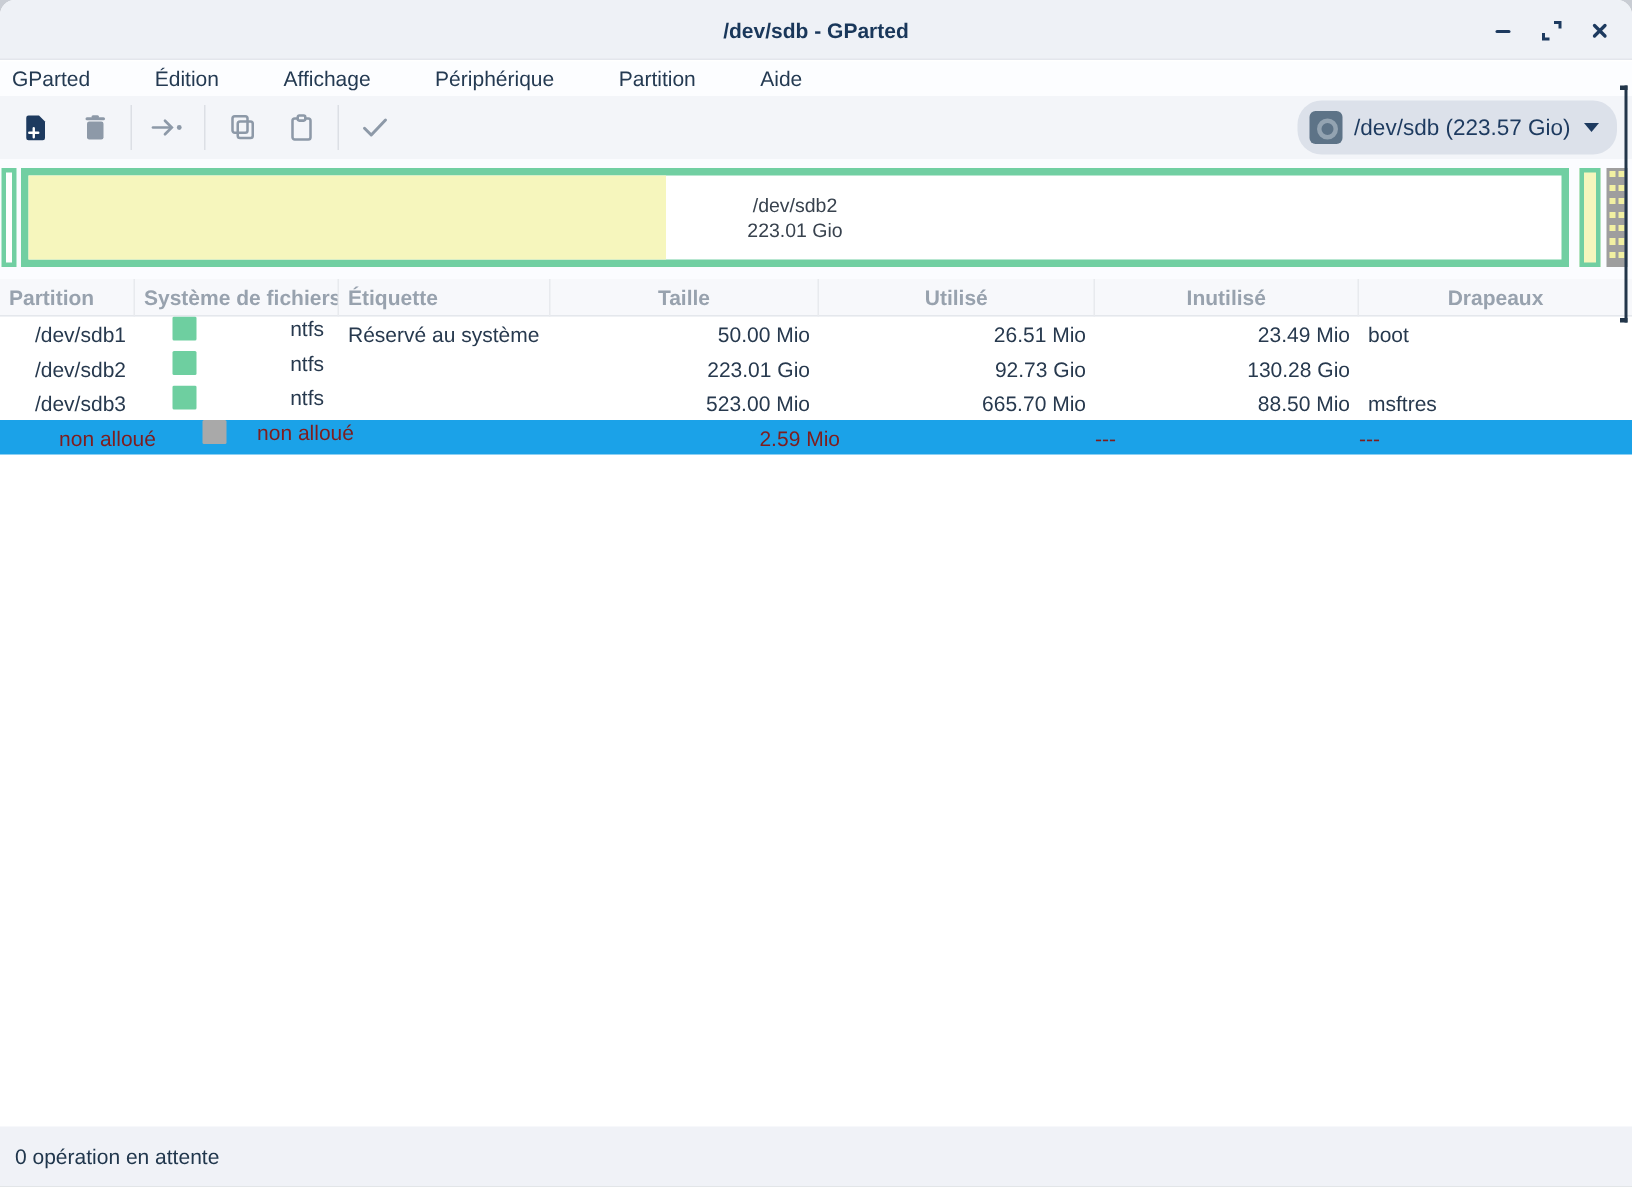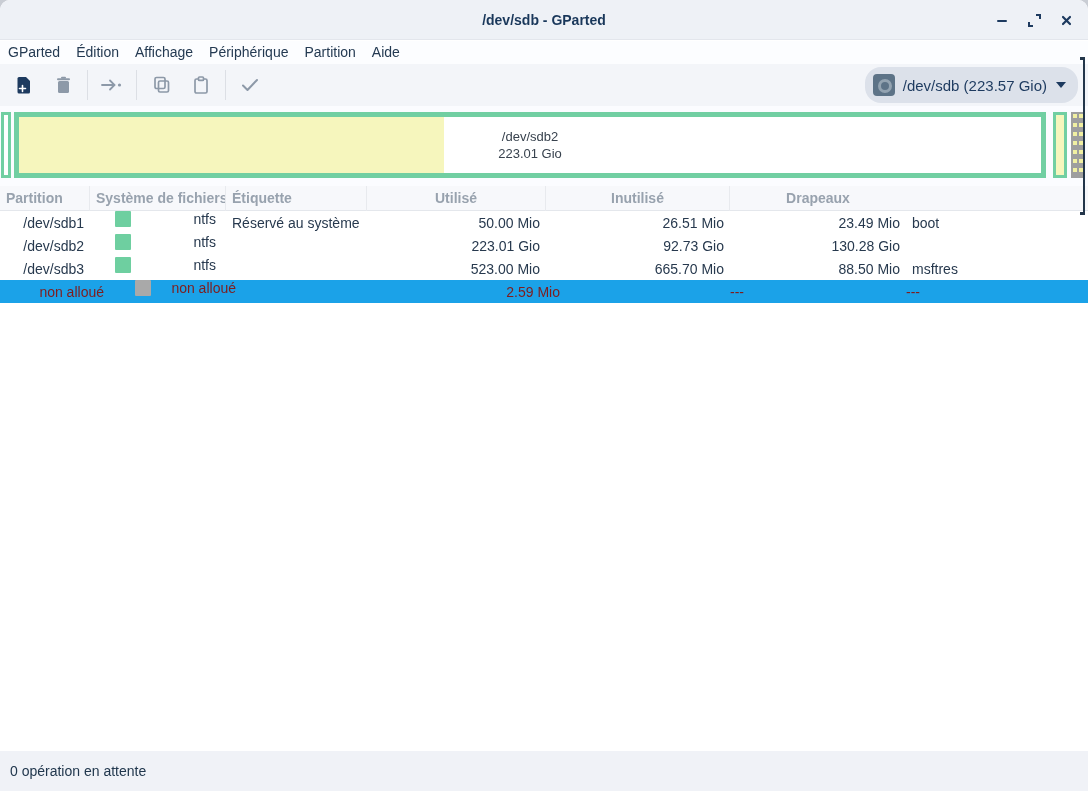--- a/index.html
+++ b/index.html
@@ -6,21 +6,21 @@
   html,body { width:1088px; height:791px; background:#c9cdd4; font-family:"Liberation Sans", sans-serif; }
   .window { position:relative; width:1088px; height:791px; background:#ffffff; border-radius:10px 10px 0 0; overflow:hidden; color:#27394e; }
 
   
   .titlebar { position:absolute; top:0; left:0; width:100%; height:40px; background:#eef1f6; border-bottom:1px solid #e3e6ec; }
   .title { position:absolute; top:0; left:0; right:0; height:40px; line-height:40px; text-align:center; font-size:14px; font-weight:bold; color:#19375a; }
   .winbtns { position:absolute; right:6px; top:0; height:40px; display:flex; align-items:center; }
   .winbtn { width:32px; height:32px; display:flex; align-items:center; justify-content:center; color:#1d3a5f; cursor:default; }
 
   
-  .menubar { position:absolute; top:41px; left:0; width:100%; height:23px; background:#fcfdff; display:flex; align-items:center; }
+  .menubar { position:absolute; top:41px; left:0; width:100%; height:23px; background:#fcfdff; display:flex; align-items:center;gap:27px; }
   .menu-item { padding:0 8px; font-size:14px; color:#243a52; line-height:23px; }
 
   
   .toolbar { position:absolute; top:64px; left:0; width:100%; height:42px; background:#f3f5f9; display:flex; align-items:center; }
   .tbtn { width:18px; height:18px; margin:0 11px; display:flex; align-items:center; justify-content:center; }
   .tbtn:first-child { margin-left:14px; }
   .tsep { width:1px; height:30px; background:#dcdfe5; margin:0 4px; }
   .device-btn { position:absolute; right:10px; top:3px; height:36px; background:#dce1ea; border-radius:16px; display:flex; align-items:center; padding:0 12px 0 8px; }
   .device-icon { width:22px; height:22px; background:#5d7387; border-radius:4px; margin-right:8px; position:relative; }
   .device-icon::after { content:""; position:absolute; left:5px; top:5px; width:8px; height:8px; border:3px solid #93a3b1; border-radius:50%; }
@@ -175,20 +175,21 @@
     <div class="seg seg-unalloc">
       <div class="dash l"></div>
       <div class="dash r"></div>
     </div>
   </div>
 
   <div class="thead grid-row">
     <div class="cell c-left">Partition</div>
     <div class="cell c-left">Système de fichiers</div>
     <div class="cell c-left">Étiquette</div>
+    <div class="cell c-center">Taille</div>
     <div class="cell c-center">Utilisé</div>
     <div class="cell c-center">Inutilisé</div>
     <div class="cell c-center">Drapeaux</div>
   </div>
 
   <div class="tbody">
 
     <div class="row grid-row">
       <div class="cell c-right">/dev/sdb1</div>
       <div class="cell fs-cell">

